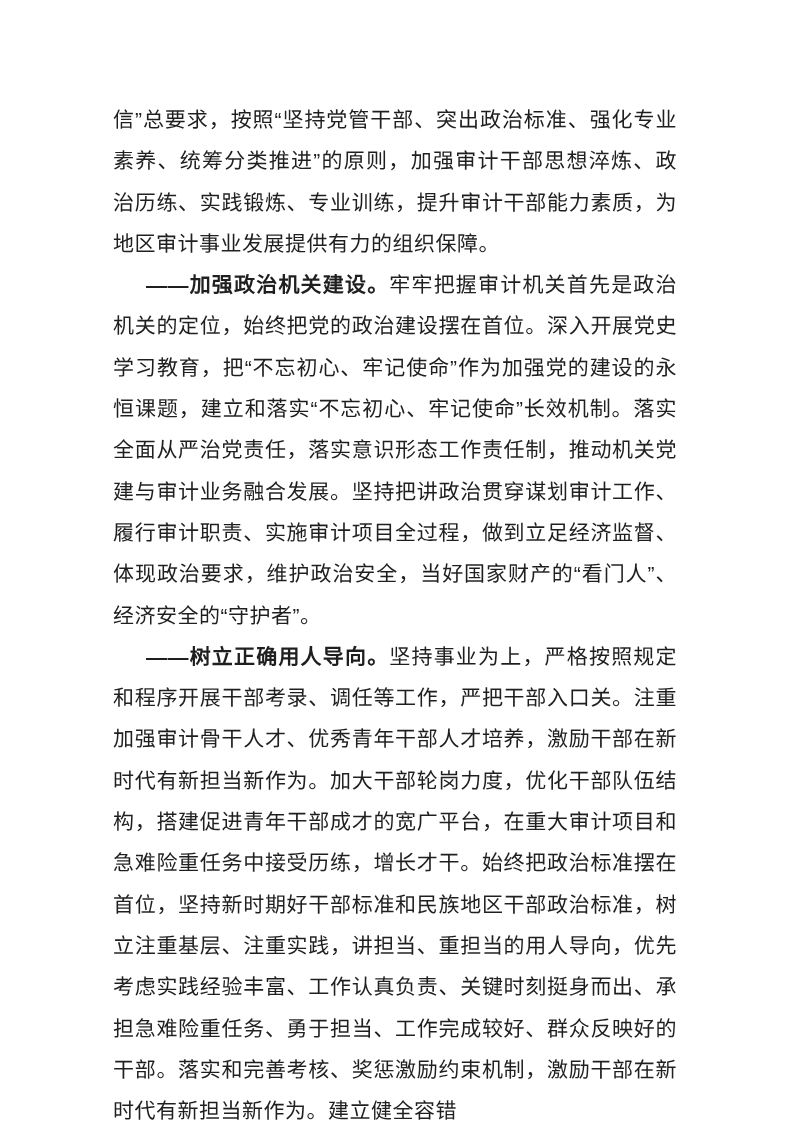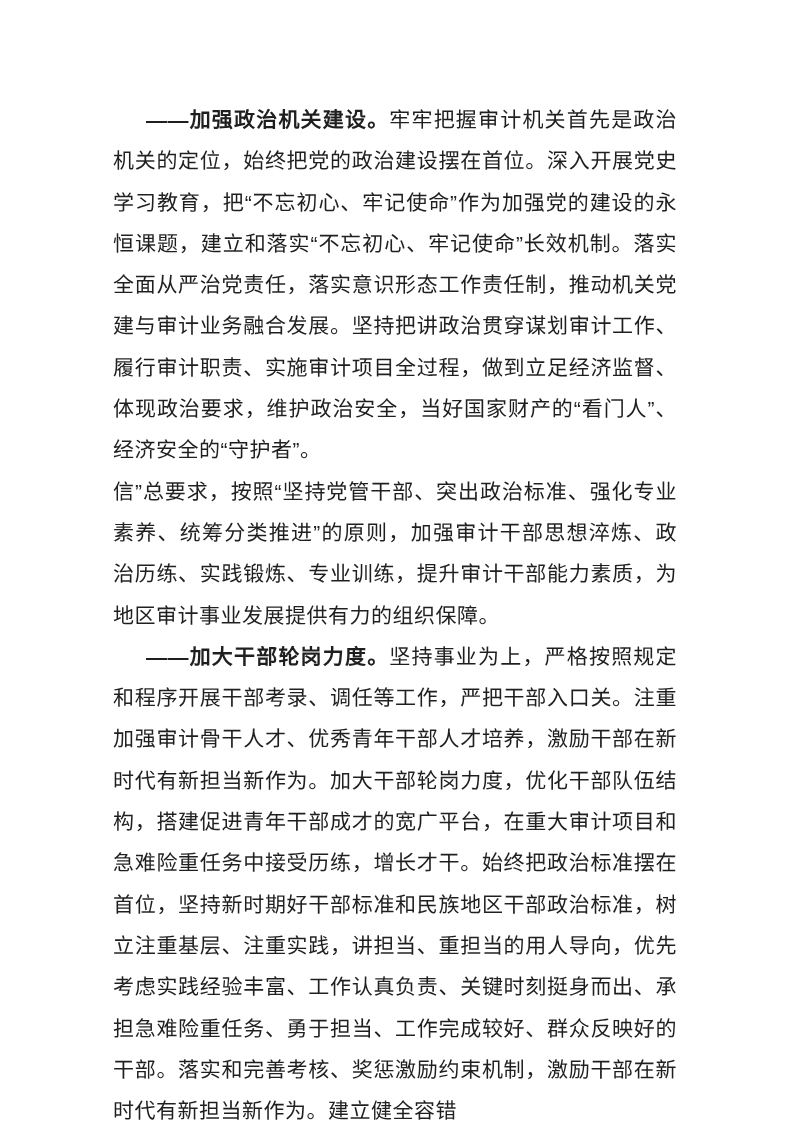--- a/index.html
+++ b/index.html
@@ -33,19 +33,19 @@
   }
   .lead {
     font-weight: bold;
   }
 </style>
 </head>
 <body>
 
 <div class="page">
 
+  <p class="para"><span>信”总要求，按照“坚持党管干部、突出政治标准、强化专业素养、统筹分类推进”的原则，加强审计干部思想淬炼、政治历练、实践锻炼、专业训练，提升审计干部能力素质，为地区审计事业发展提供有力的组织保障。</span></p>
+
   <p class="para indent"><span class="lead">——加强政治机关建设。</span><span>牢牢把握审计机关首先是政治机关的定位，始终把党的政治建设摆在首位。深入开展党史学习教育，把“不忘初心、牢记使命”作为加强党的建设的永恒课题，建立和落实“不忘初心、牢记使命”长效机制。落实全面从严治党责任，落实意识形态工作责任制，推动机关党建与审计业务融合发展。坚持把讲政治贯穿谋划审计工作、履行审计职责、实施审计项目全过程，做到立足经济监督、体现政治要求，维护政治安全，当好国家财产的“看门人”、经济安全的“守护者”。</span></p>
 
-  <p class="para"><span>信”总要求，按照“坚持党管干部、突出政治标准、强化专业素养、统筹分类推进”的原则，加强审计干部思想淬炼、政治历练、实践锻炼、专业训练，提升审计干部能力素质，为地区审计事业发展提供有力的组织保障。</span></p>
-
-  <p class="para indent"><span class="lead">——加大干部轮岗力度。</span><span>坚持事业为上，严格按照规定和程序开展干部考录、调任等工作，严把干部入口关。注重加强审计骨干人才、优秀青年干部人才培养，激励干部在新时代有新担当新作为。加大干部轮岗力度，优化干部队伍结构，搭建促进青年干部成才的宽广平台，在重大审计项目和急难险重任务中接受历练，增长才干。始终把政治标准摆在首位，坚持新时期好干部标准和民族地区干部政治标准，树立注重基层、注重实践，讲担当、重担当的用人导向，优先考虑实践经验丰富、工作认真负责、关键时刻挺身而出、承担急难险重任务、勇于担当、工作完成较好、群众反映好的干部。落实和完善考核、奖惩激励约束机制，激励干部在新时代有新担当新作为。建立健全容错</span></p>
+  <p class="para indent"><span class="lead">——树立正确用人导向。</span><span>坚持事业为上，严格按照规定和程序开展干部考录、调任等工作，严把干部入口关。注重加强审计骨干人才、优秀青年干部人才培养，激励干部在新时代有新担当新作为。加大干部轮岗力度，优化干部队伍结构，搭建促进青年干部成才的宽广平台，在重大审计项目和急难险重任务中接受历练，增长才干。始终把政治标准摆在首位，坚持新时期好干部标准和民族地区干部政治标准，树立注重基层、注重实践，讲担当、重担当的用人导向，优先考虑实践经验丰富、工作认真负责、关键时刻挺身而出、承担急难险重任务、勇于担当、工作完成较好、群众反映好的干部。落实和完善考核、奖惩激励约束机制，激励干部在新时代有新担当新作为。建立健全容错</span></p>
 
 </div>
 
 </body></html>

